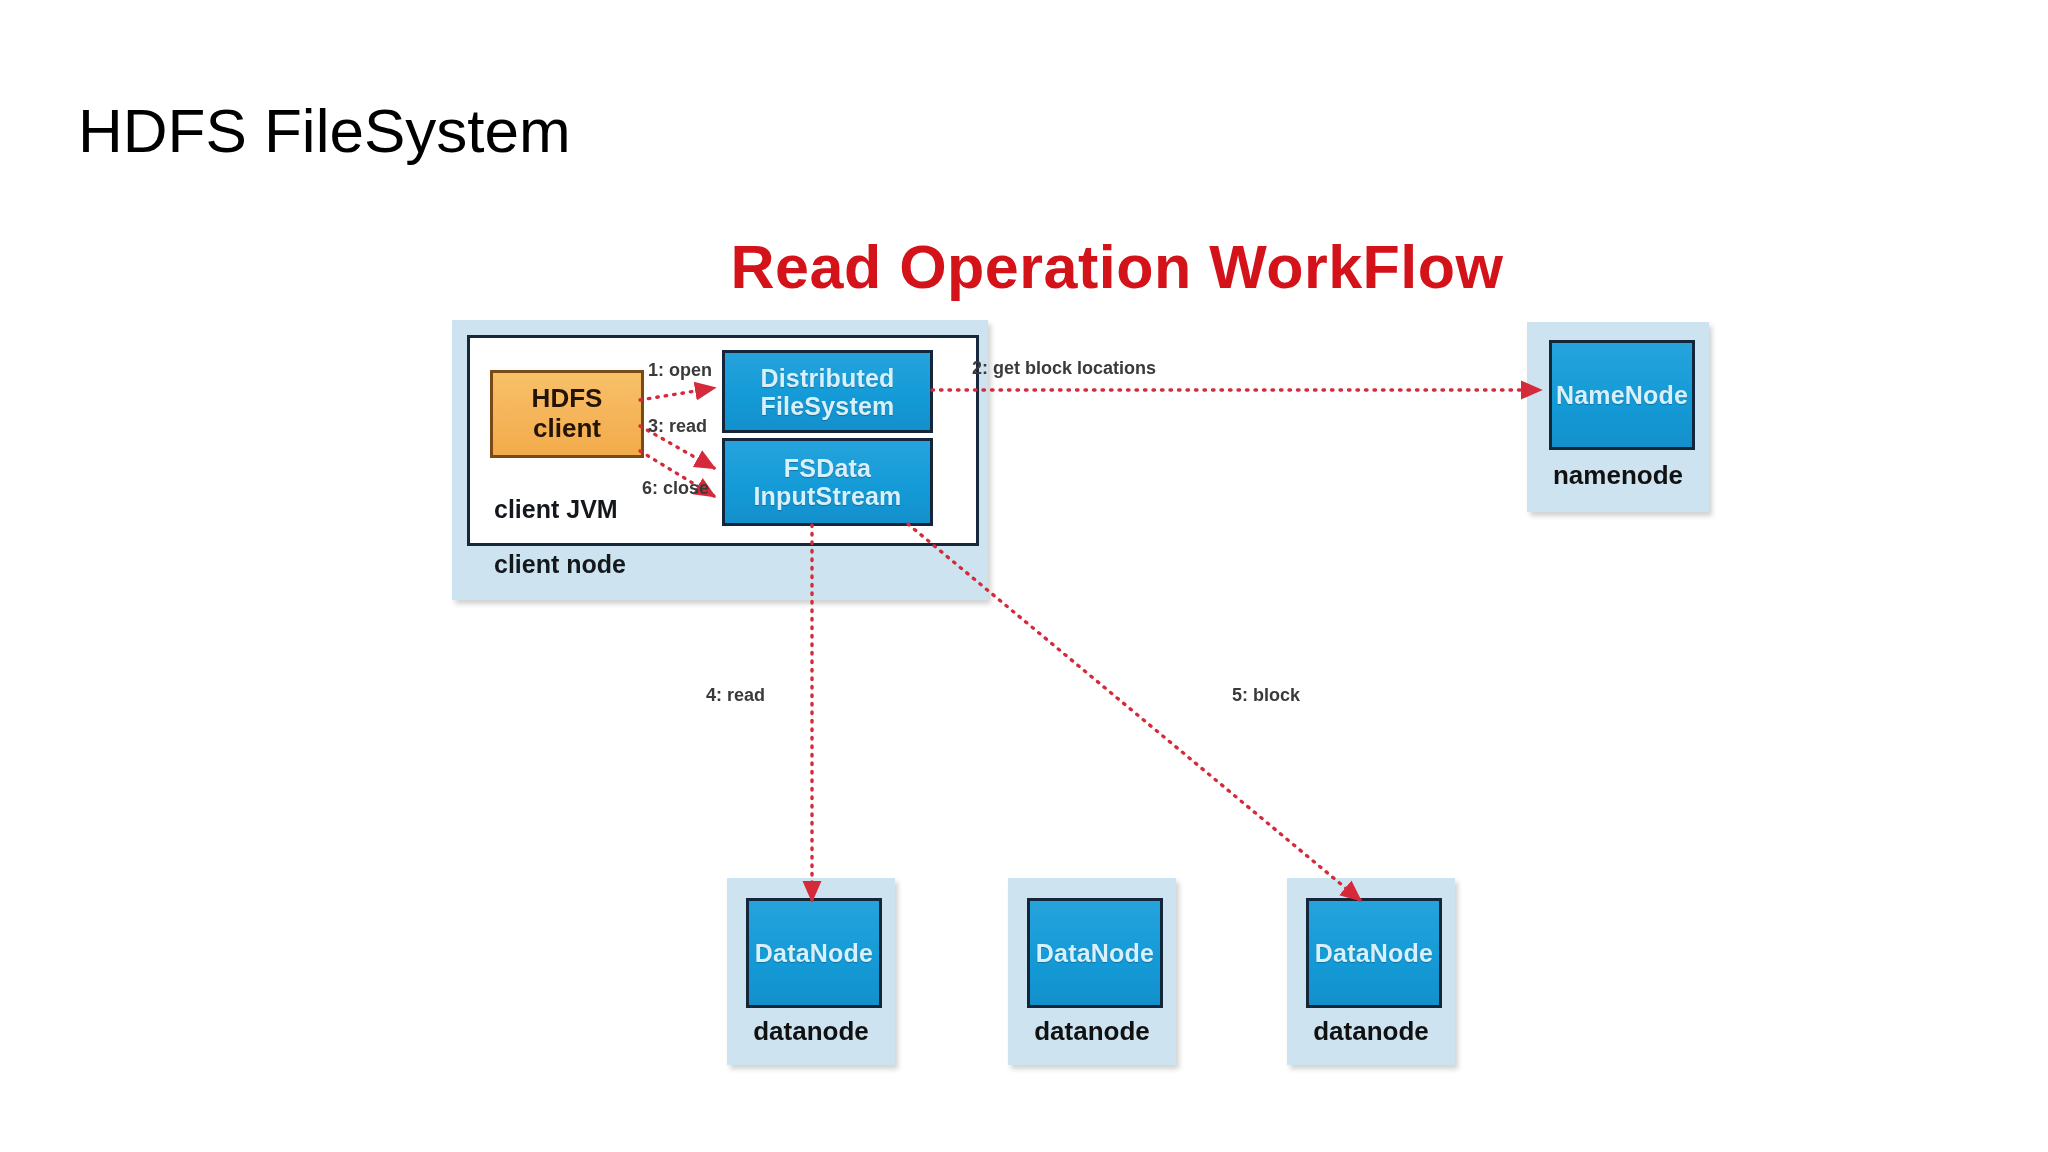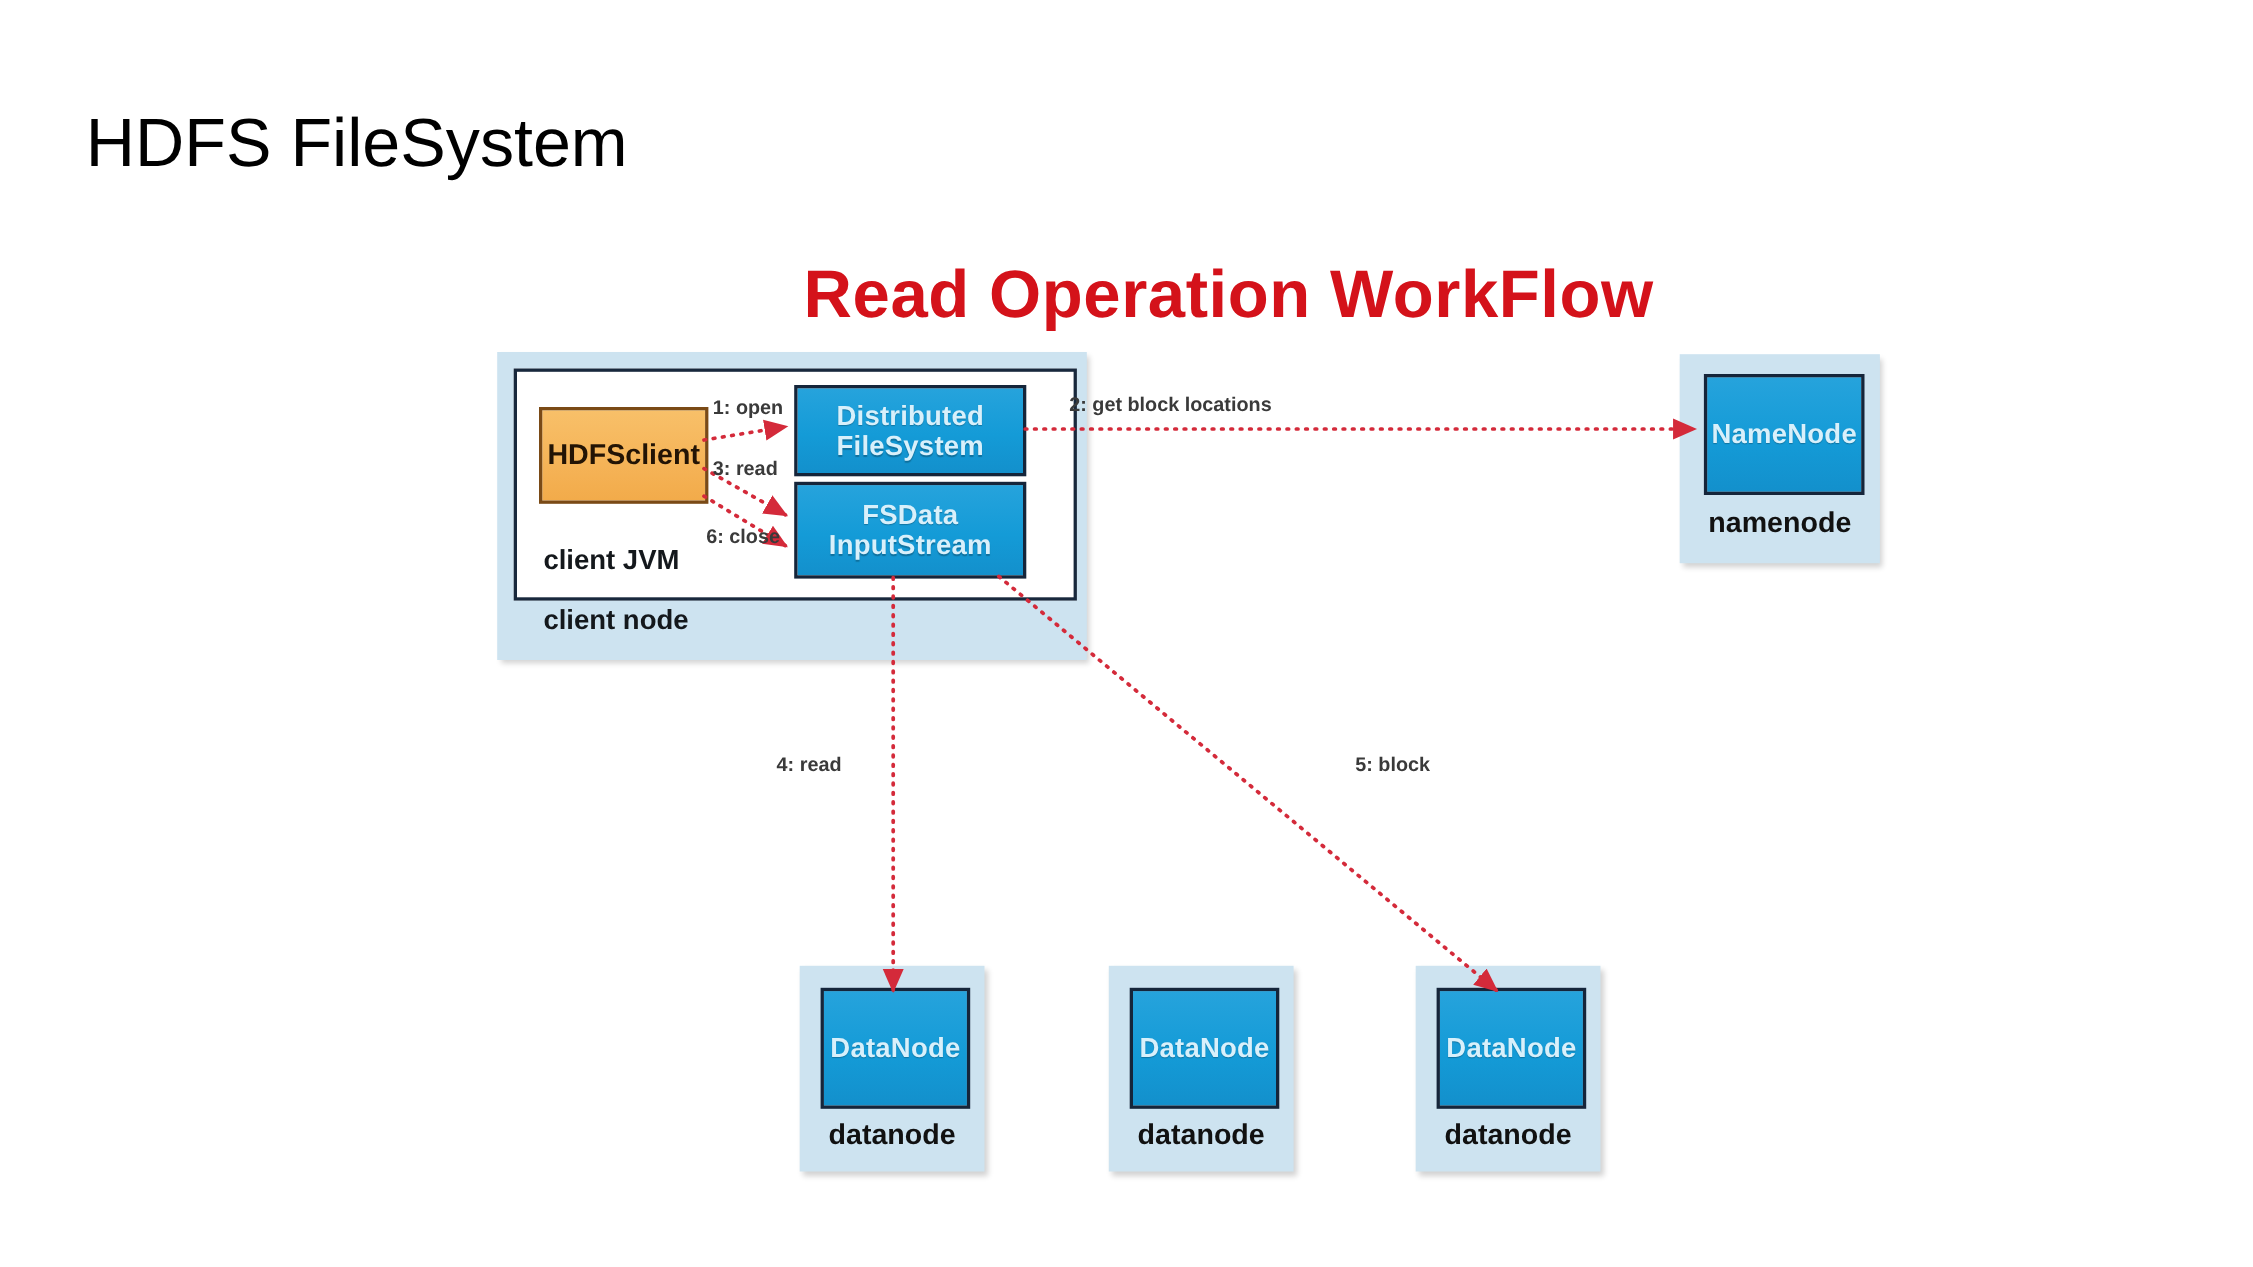--- a/index.html
+++ b/index.html
@@ -138,21 +138,21 @@
 <div id="slide-title">HDFS FileSystem</div>
 
 <div id="figure">
 
   <div id="diagram-title">Read Operation WorkFlow</div>
 
   <div class="outer-node" style="left:0px; top:110px; width:536px; height:280px;"></div>
 
   <div class="inner-frame" style="left:15px; top:125px; width:506px; height:205px;"></div>
 
-  <div class="orange-box" style="left:38px; top:160px; width:148px; height:82px; flex-direction:row;">
+  <div class="orange-box" style="left:38px; top:160px; width:148px; height:82px; flex-direction:column;">
     <span>HDFS</span>
     <span>client</span>
   </div>
 
   <div class="blue-box" style="left:270px; top:228px; width:205px; height:82px; flex-direction:column;">
     <span>FSData</span>
     <span>InputStream</span>
   </div>
 
   <div class="blue-box" style="left:270px; top:140px; width:205px; height:77px; flex-direction:column;">

